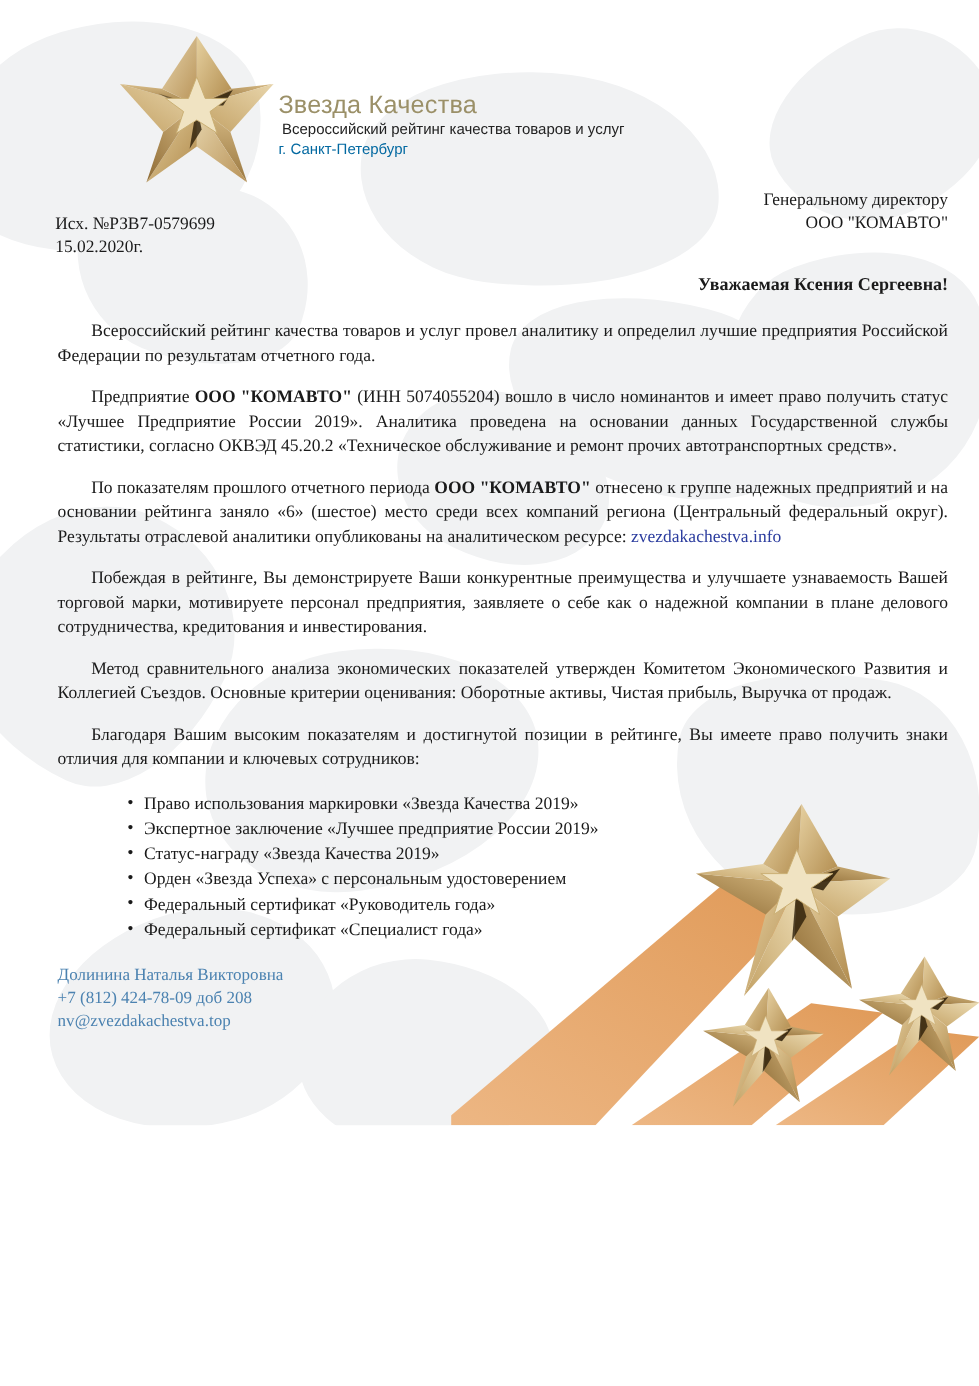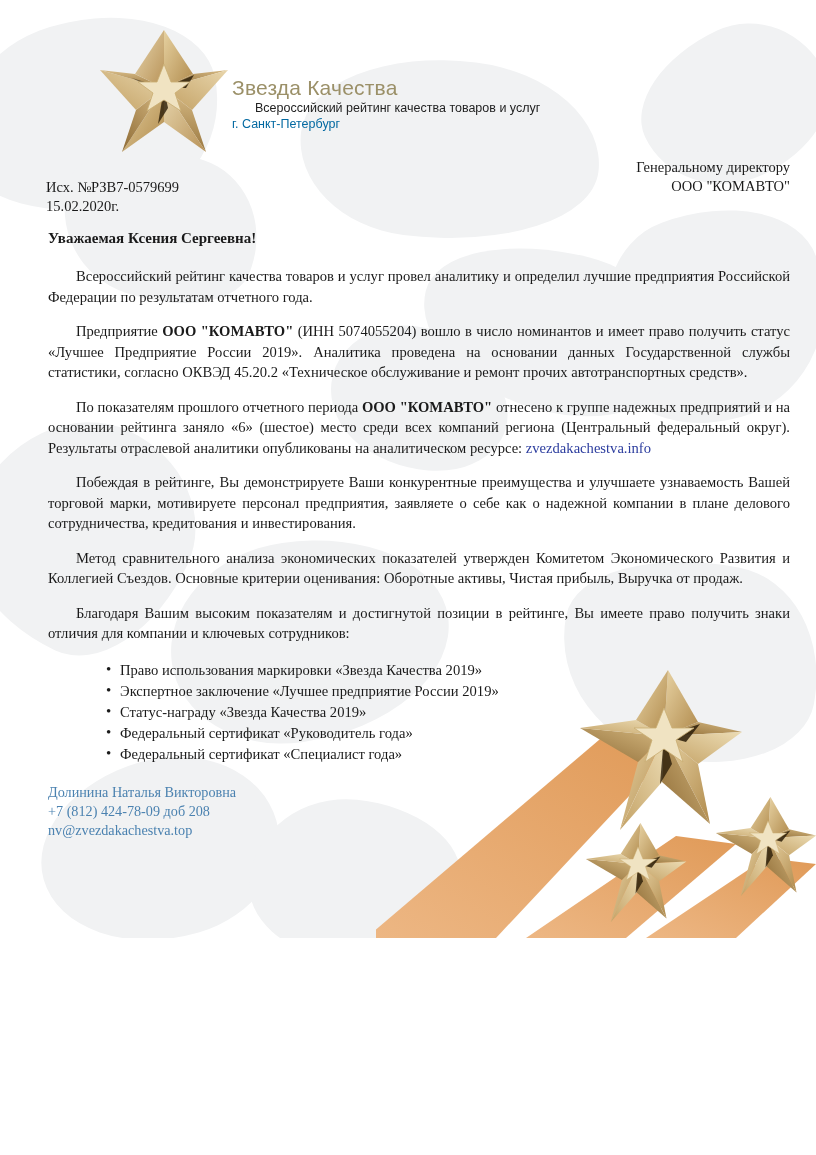--- a/index.html
+++ b/index.html
@@ -76,21 +76,20 @@
     letter-spacing: 0.2px;
     white-space: nowrap;
   }
   .brand-sub1 {
     font-family: "Liberation Sans", "DejaVu Sans", sans-serif;
     font-size: 12.5px;
     line-height: 16px;
     color: #222222;
     padding-left: 3px;
     white-space: nowrap;
-    margin-left: 20px;
   }
   .brand-sub2 {
     font-family: "Liberation Sans", "DejaVu Sans", sans-serif;
     font-size: 12.5px;
     line-height: 16px;
     color: #0369a1;
     white-space: nowrap;
   }
 
   
@@ -121,21 +120,21 @@
 
   
   .content {
     position: absolute;
     left: 48px;
     top: 228px;
     width: 742px;
     z-index: 3;
   }
   .salutation {
-    text-align: left;
+    text-align: right;
     font-weight: bold;
     font-size: 15px;
     line-height: 20px;
     margin: 0 0 18px 0;
   }
   p.para {
     margin: 0 0 14px 0;
     font-size: 14.6px;
     line-height: 20.5px;
     text-align: justify;
@@ -300,20 +299,21 @@
     <p class="para">Побеждая в рейтинге, Вы демонстрируете Ваши конкурентные преимущества и улучшаете узнаваемость Вашей торговой марки, мотивируете персонал предприятия, заявляете о себе как о надежной компании в плане делового сотрудничества, кредитования и инвестирования.</p>
 
     <p class="para">Метод сравнительного анализа экономических показателей утвержден Комитетом Экономического Развития и Коллегией Съездов. Основные критерии оценивания: Оборотные активы, Чистая прибыль, Выручка от продаж.</p>
 
     <p class="para">Благодаря Вашим высоким показателям и достигнутой позиции в рейтинге, Вы имеете право получить знаки отличия для компании и ключевых сотрудников:</p>
 
     <ul class="awards">
       <li>Право использования маркировки «Звезда Качества 2019»</li>
       <li>Экспертное заключение «Лучшее предприятие России 2019»</li>
       <li>Статус-награду «Звезда Качества 2019»</li>
+      <li>Орден «Звезда Успеха» с персональным удостоверением</li>
       <li>Федеральный сертификат «Руководитель года»</li>
       <li>Федеральный сертификат «Специалист года»</li>
     </ul>
 
 
     <div class="contact-lines">
       <div>Долинина Наталья Викторовна</div>
       <div>+7 (812) 424-78-09 доб 208</div>
       <div>nv@zvezdakachestva.top</div>
     </div>

